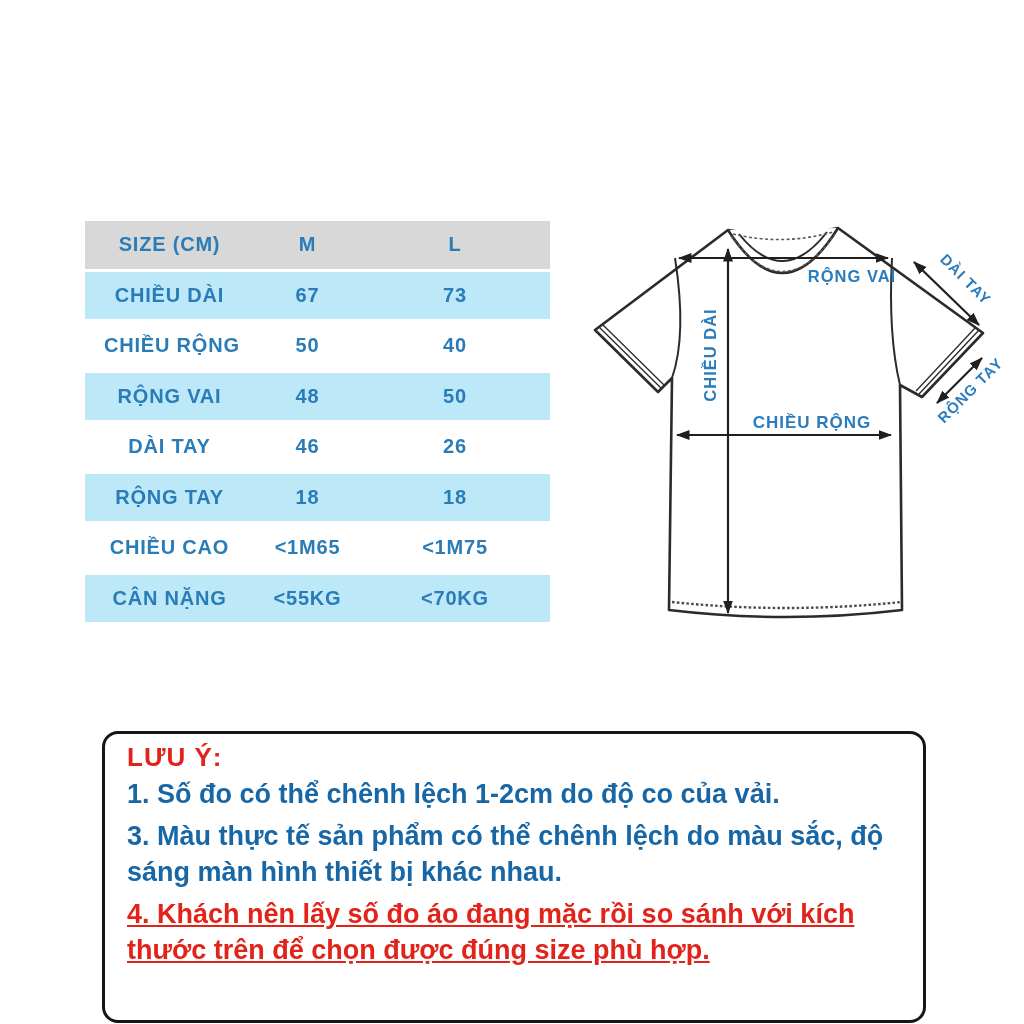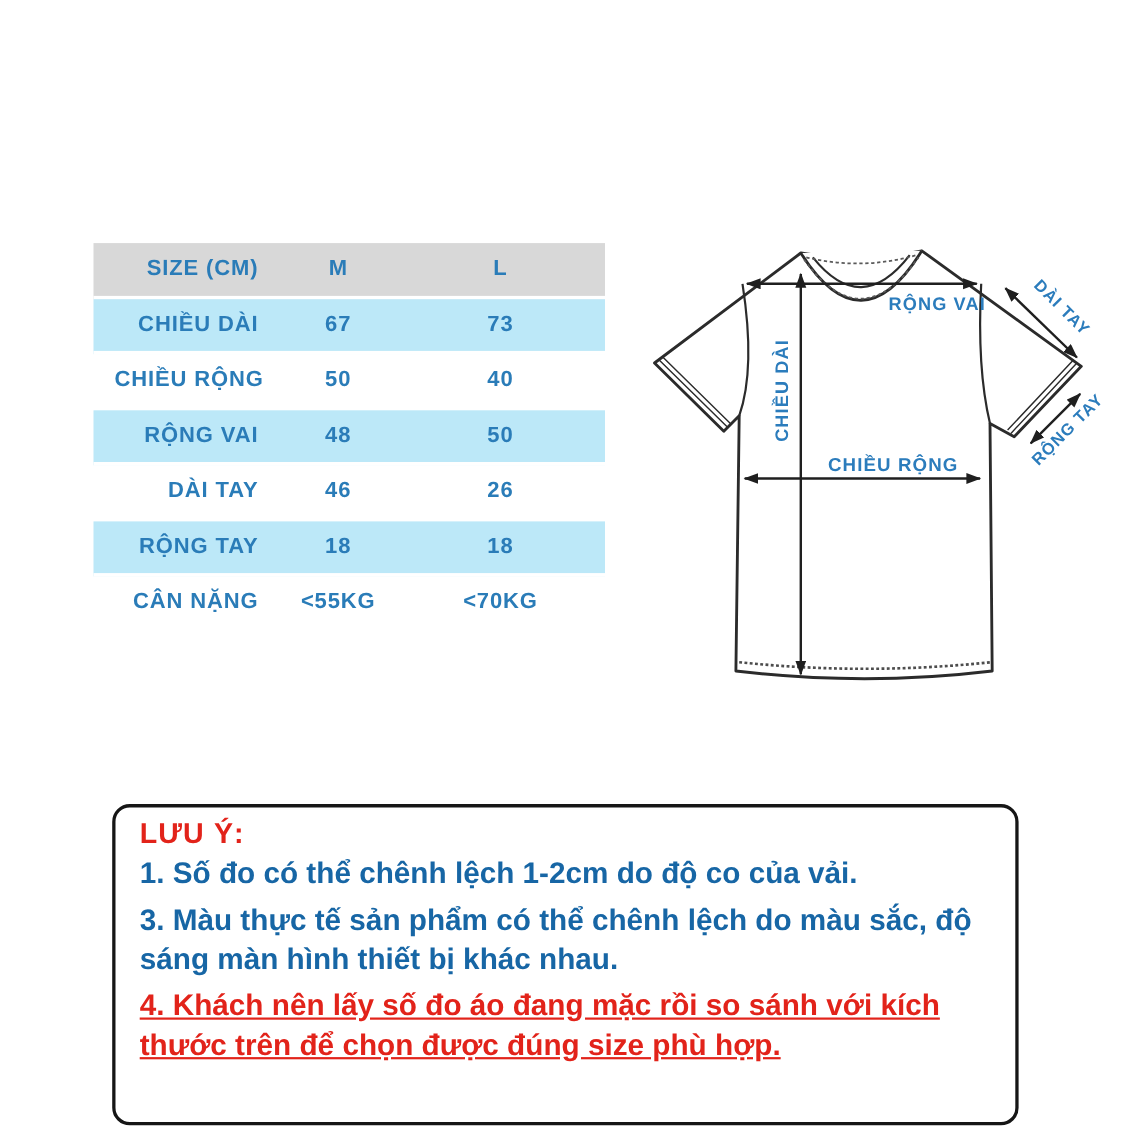--- a/index.html
+++ b/index.html
@@ -29,21 +29,21 @@
     align-items:center;
     border-bottom:3px solid #ffffff;
     background:#ffffff;
   }
   .trow.header{background:#d8d8d8;}
   .trow:not(.header):nth-child(even){background:#bce8f8;}
   .cell{
     font-weight:bold;font-size:20px;color:#2a7cb8;letter-spacing:0.8px;
     white-space:nowrap;
   }
-  .cell.label{padding-left:19px;text-align:right;}
+  .cell.label{padding-left:19px;text-align:center;}
   .cell.val{text-align:center;}
 
   
   .diagram{position:absolute;left:575px;top:215px;width:449px;height:449px;}
   .diagram svg{display:block;width:449px;height:449px;}
   .shirt-line{fill:#ffffff;stroke:#2b2b2b;stroke-width:2.6;stroke-linejoin:round;}
   .seam{fill:none;stroke:#2b2b2b;stroke-width:2;}
   .stitch{fill:none;stroke:#5a5a5a;stroke-width:1.6;stroke-dasharray:3 2.4;}
   .stitch-heavy{fill:none;stroke:#4d4d4d;stroke-width:2.4;stroke-dasharray:2.6 2.2;}
   .thin{fill:none;stroke:#2b2b2b;stroke-width:1.3;}
@@ -102,20 +102,25 @@
       <div class="cell label">DÀI TAY</div>
       <div class="cell val">46</div>
       <div class="cell val">26</div>
     </div>
     <div class="trow">
       <div class="cell label">RỘNG TAY</div>
       <div class="cell val">18</div>
       <div class="cell val">18</div>
     </div>
     <div class="trow">
+      <div class="cell label">CHIỀU CAO</div>
+      <div class="cell val">&lt;1M65</div>
+      <div class="cell val">&lt;1M75</div>
+    </div>
+    <div class="trow">
       <div class="cell label">CÂN NẶNG</div>
       <div class="cell val">&lt;55KG</div>
       <div class="cell val">&lt;70KG</div>
     </div>
   </div>
 
   <div class="diagram">
     <svg viewBox="0 0 449 449" xmlns="http://www.w3.org/2000/svg">
       <defs>
         <marker id="ah" markerWidth="15" markerHeight="12" refX="12.5" refY="5" orient="auto-start-reverse" markerUnits="userSpaceOnUse">

